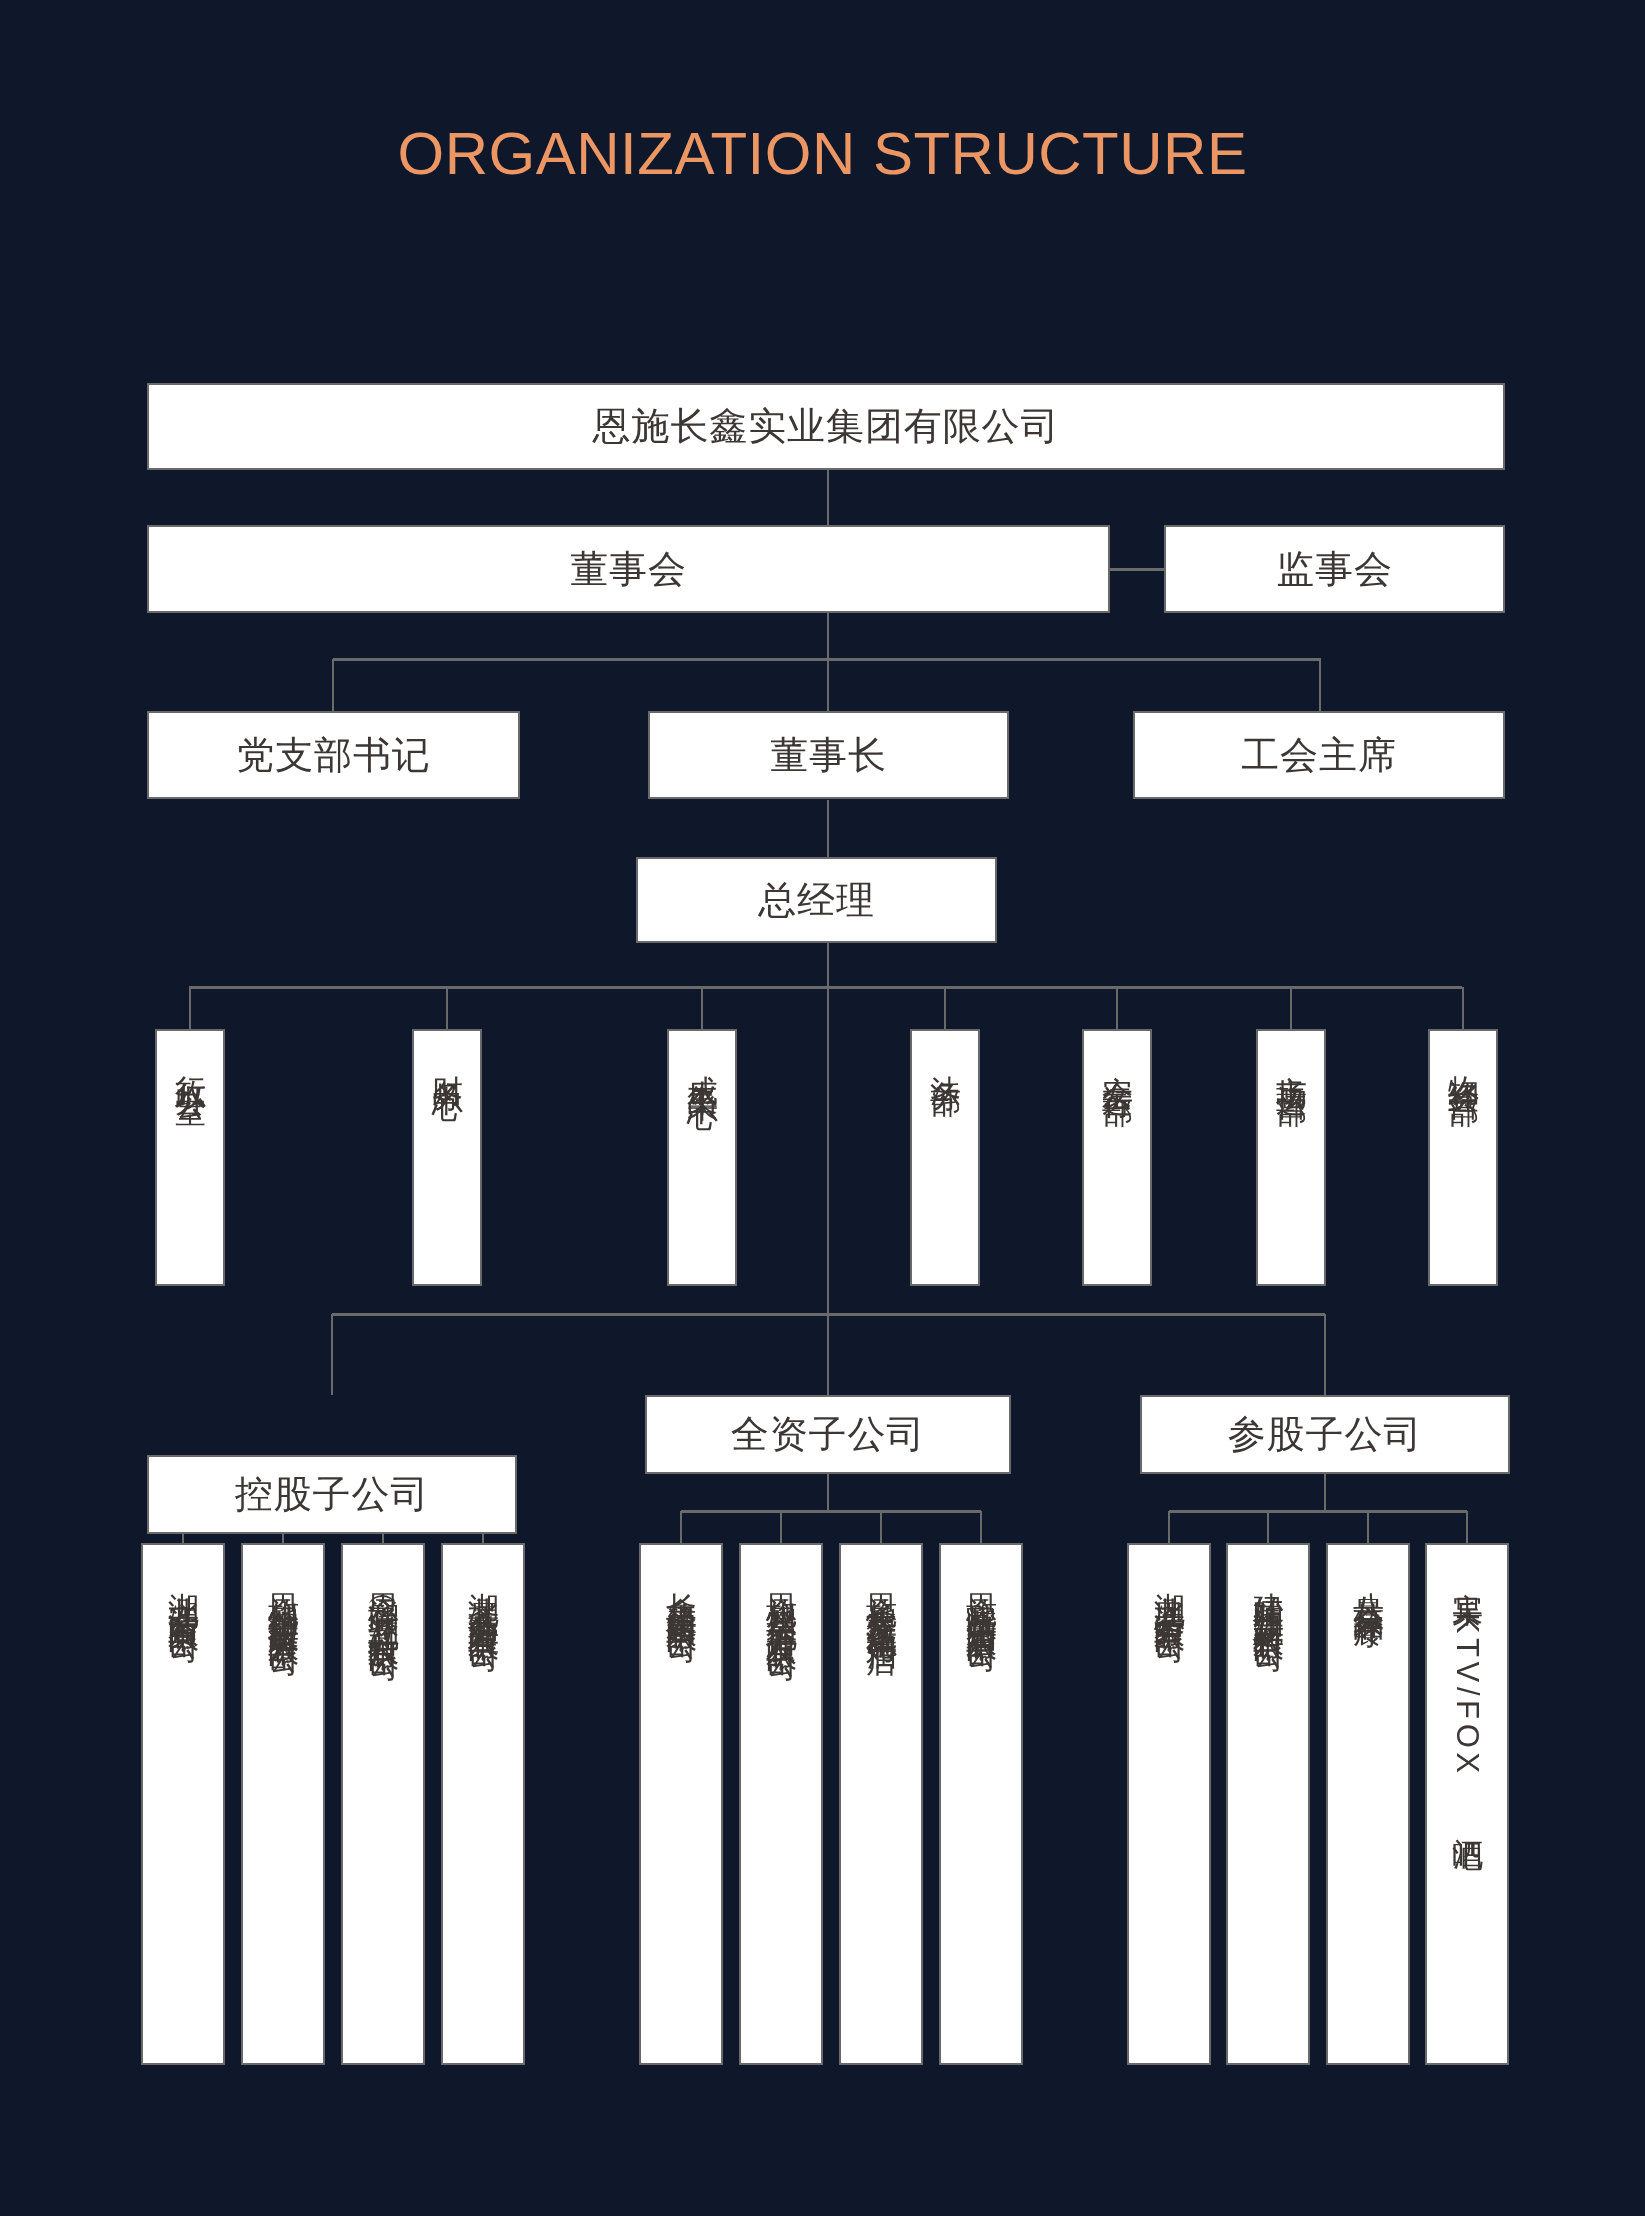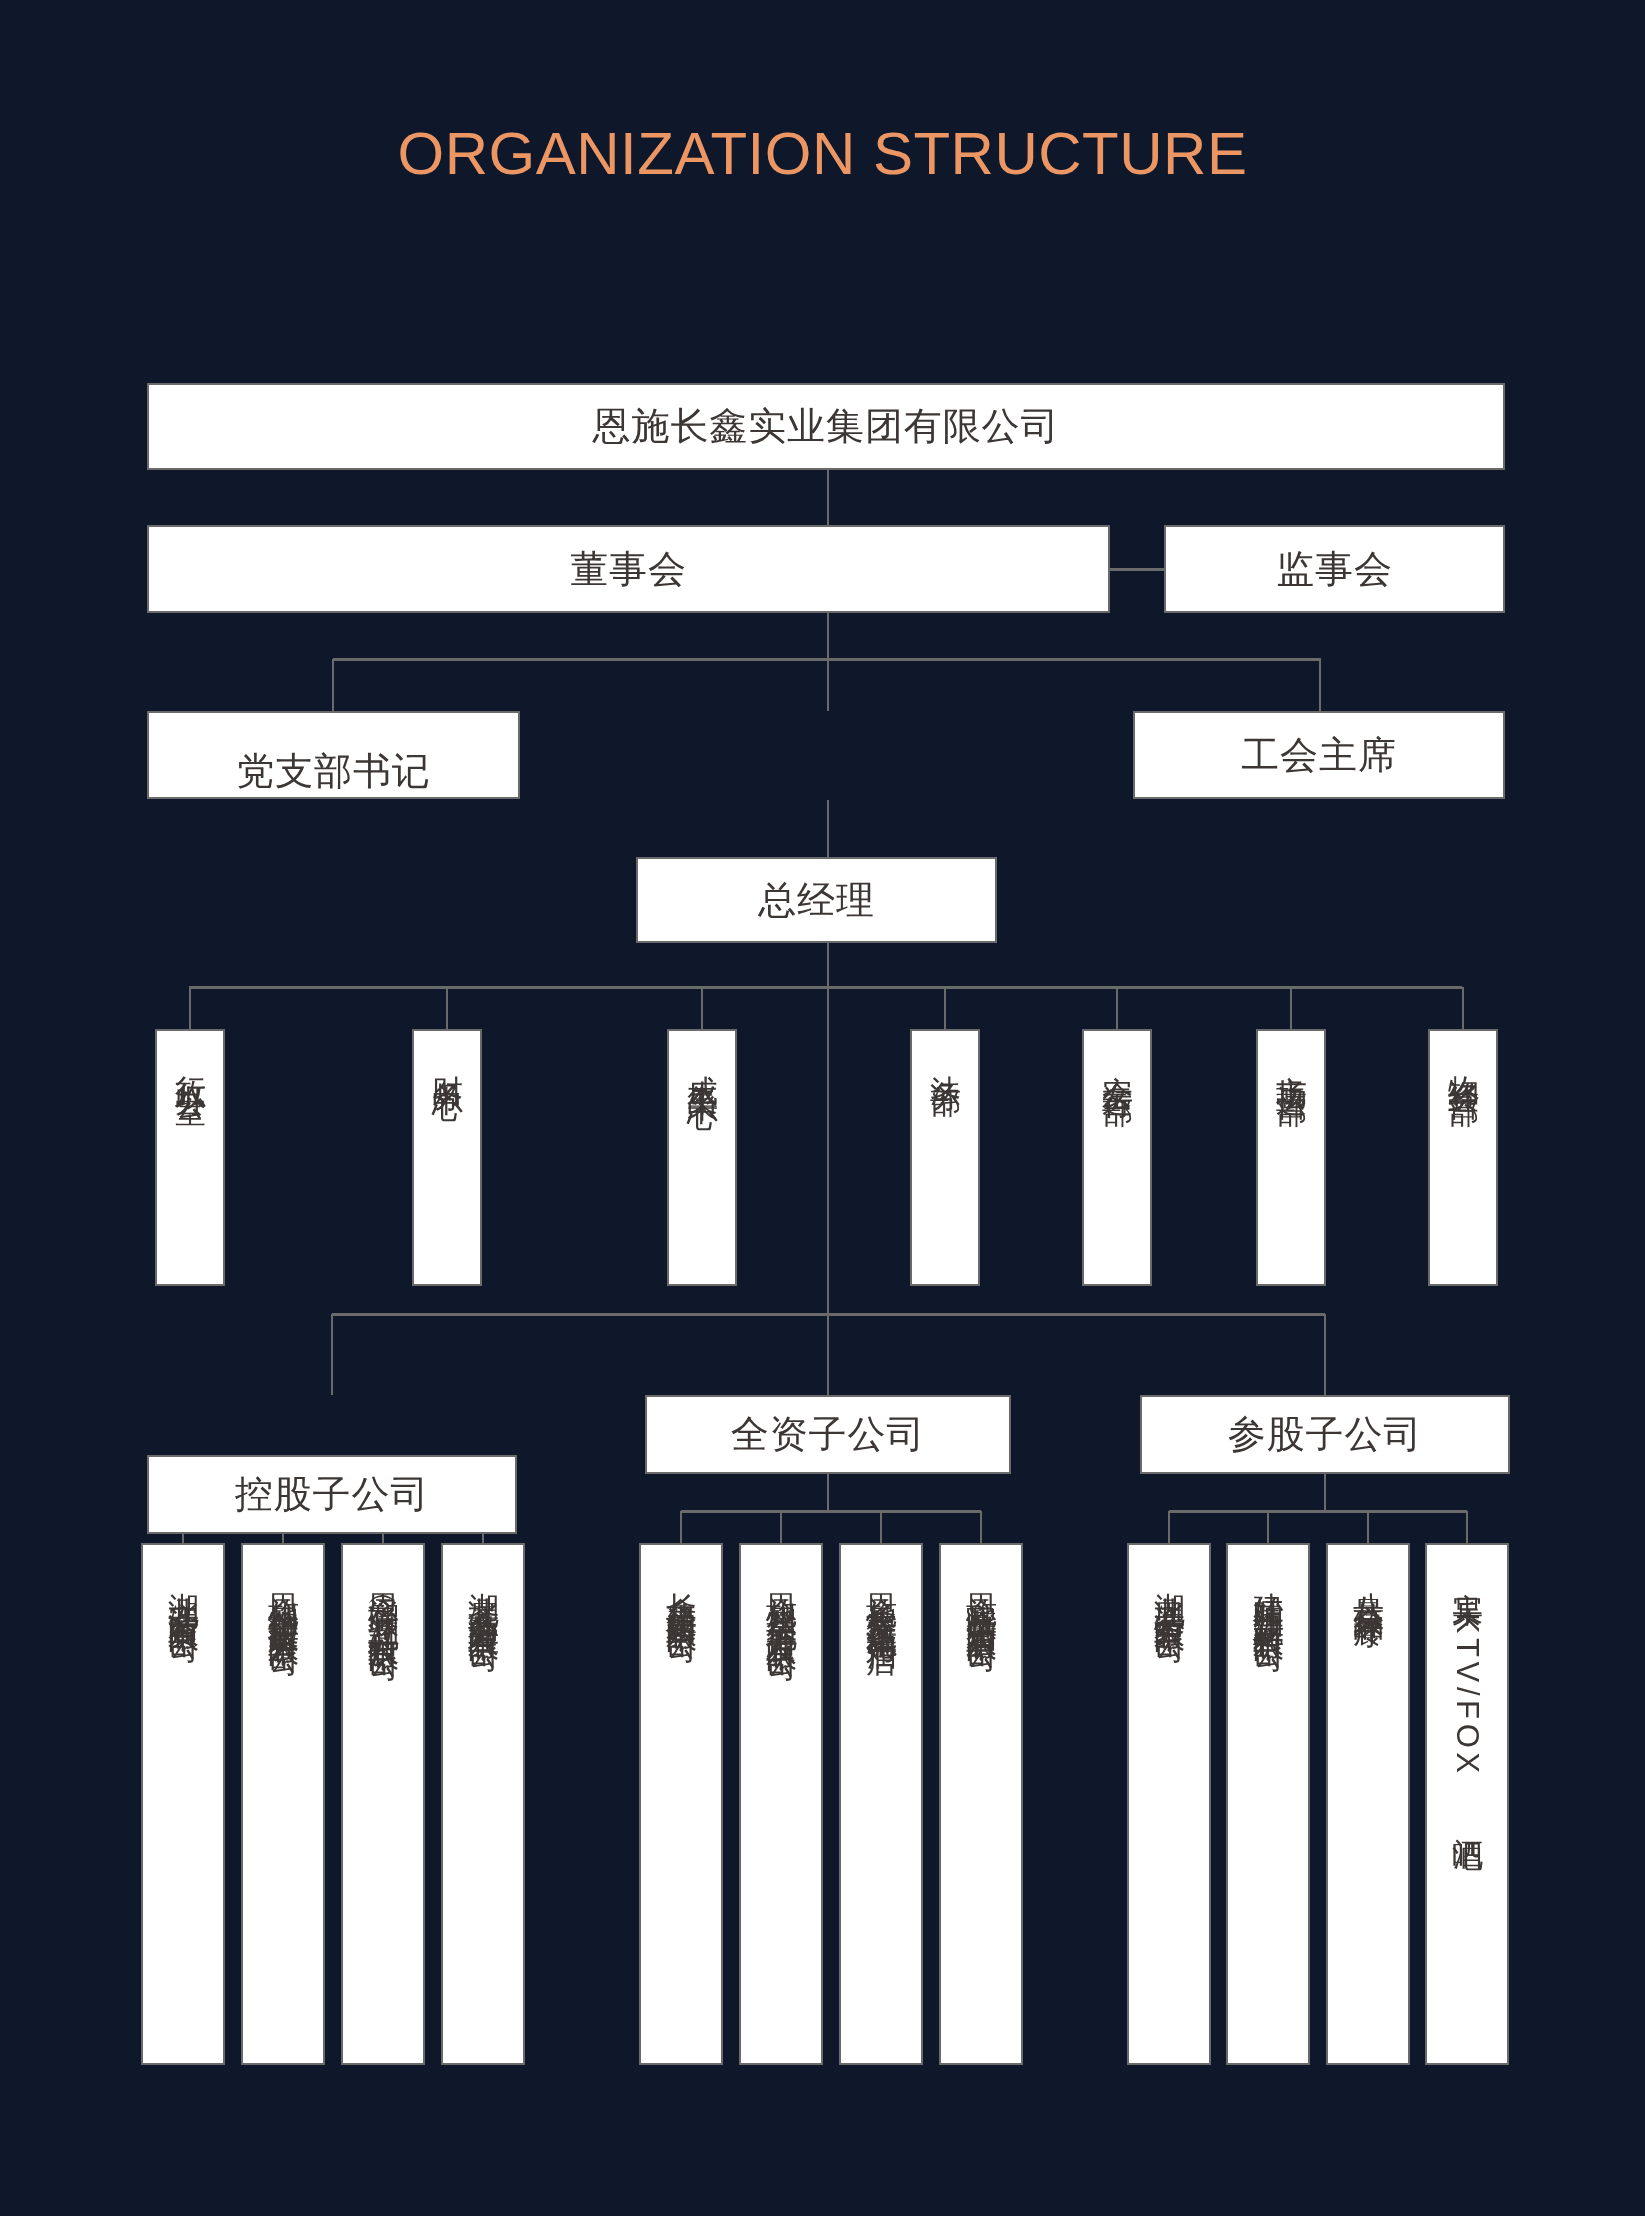--- a/index.html
+++ b/index.html
@@ -120,22 +120,25 @@
     <span>恩施长鑫实业集团有限公司</span>
   </div>
 
   <div class="box" style="left:147px;top:525px;width:963px;height:88px;">
     <span>董事会</span>
   </div>
   <div class="box" style="left:1164px;top:525px;width:341px;height:88px;">
     <span>监事会</span>
   </div>
 
-  <div class="box" style="left:147px;top:711px;width:373px;height:88px;align-items:flex-end;">
+  <div class="box" style="left:147px;top:711px;width:373px;height:88px;">
     <span>党支部书记</span>
+  </div>
+  <div class="box" style="left:648px;top:711px;width:361px;height:88px;">
+    <span>董事长</span>
   </div>
   <div class="box" style="left:1133px;top:711px;width:372px;height:88px;">
     <span>工会主席</span>
   </div>
 
   <div class="box" style="left:636px;top:857px;width:361px;height:86px;">
     <span>总经理</span>
   </div>
 
   <div class="vbox" style="left:155px;top:1029px;width:70px;height:257px;">

